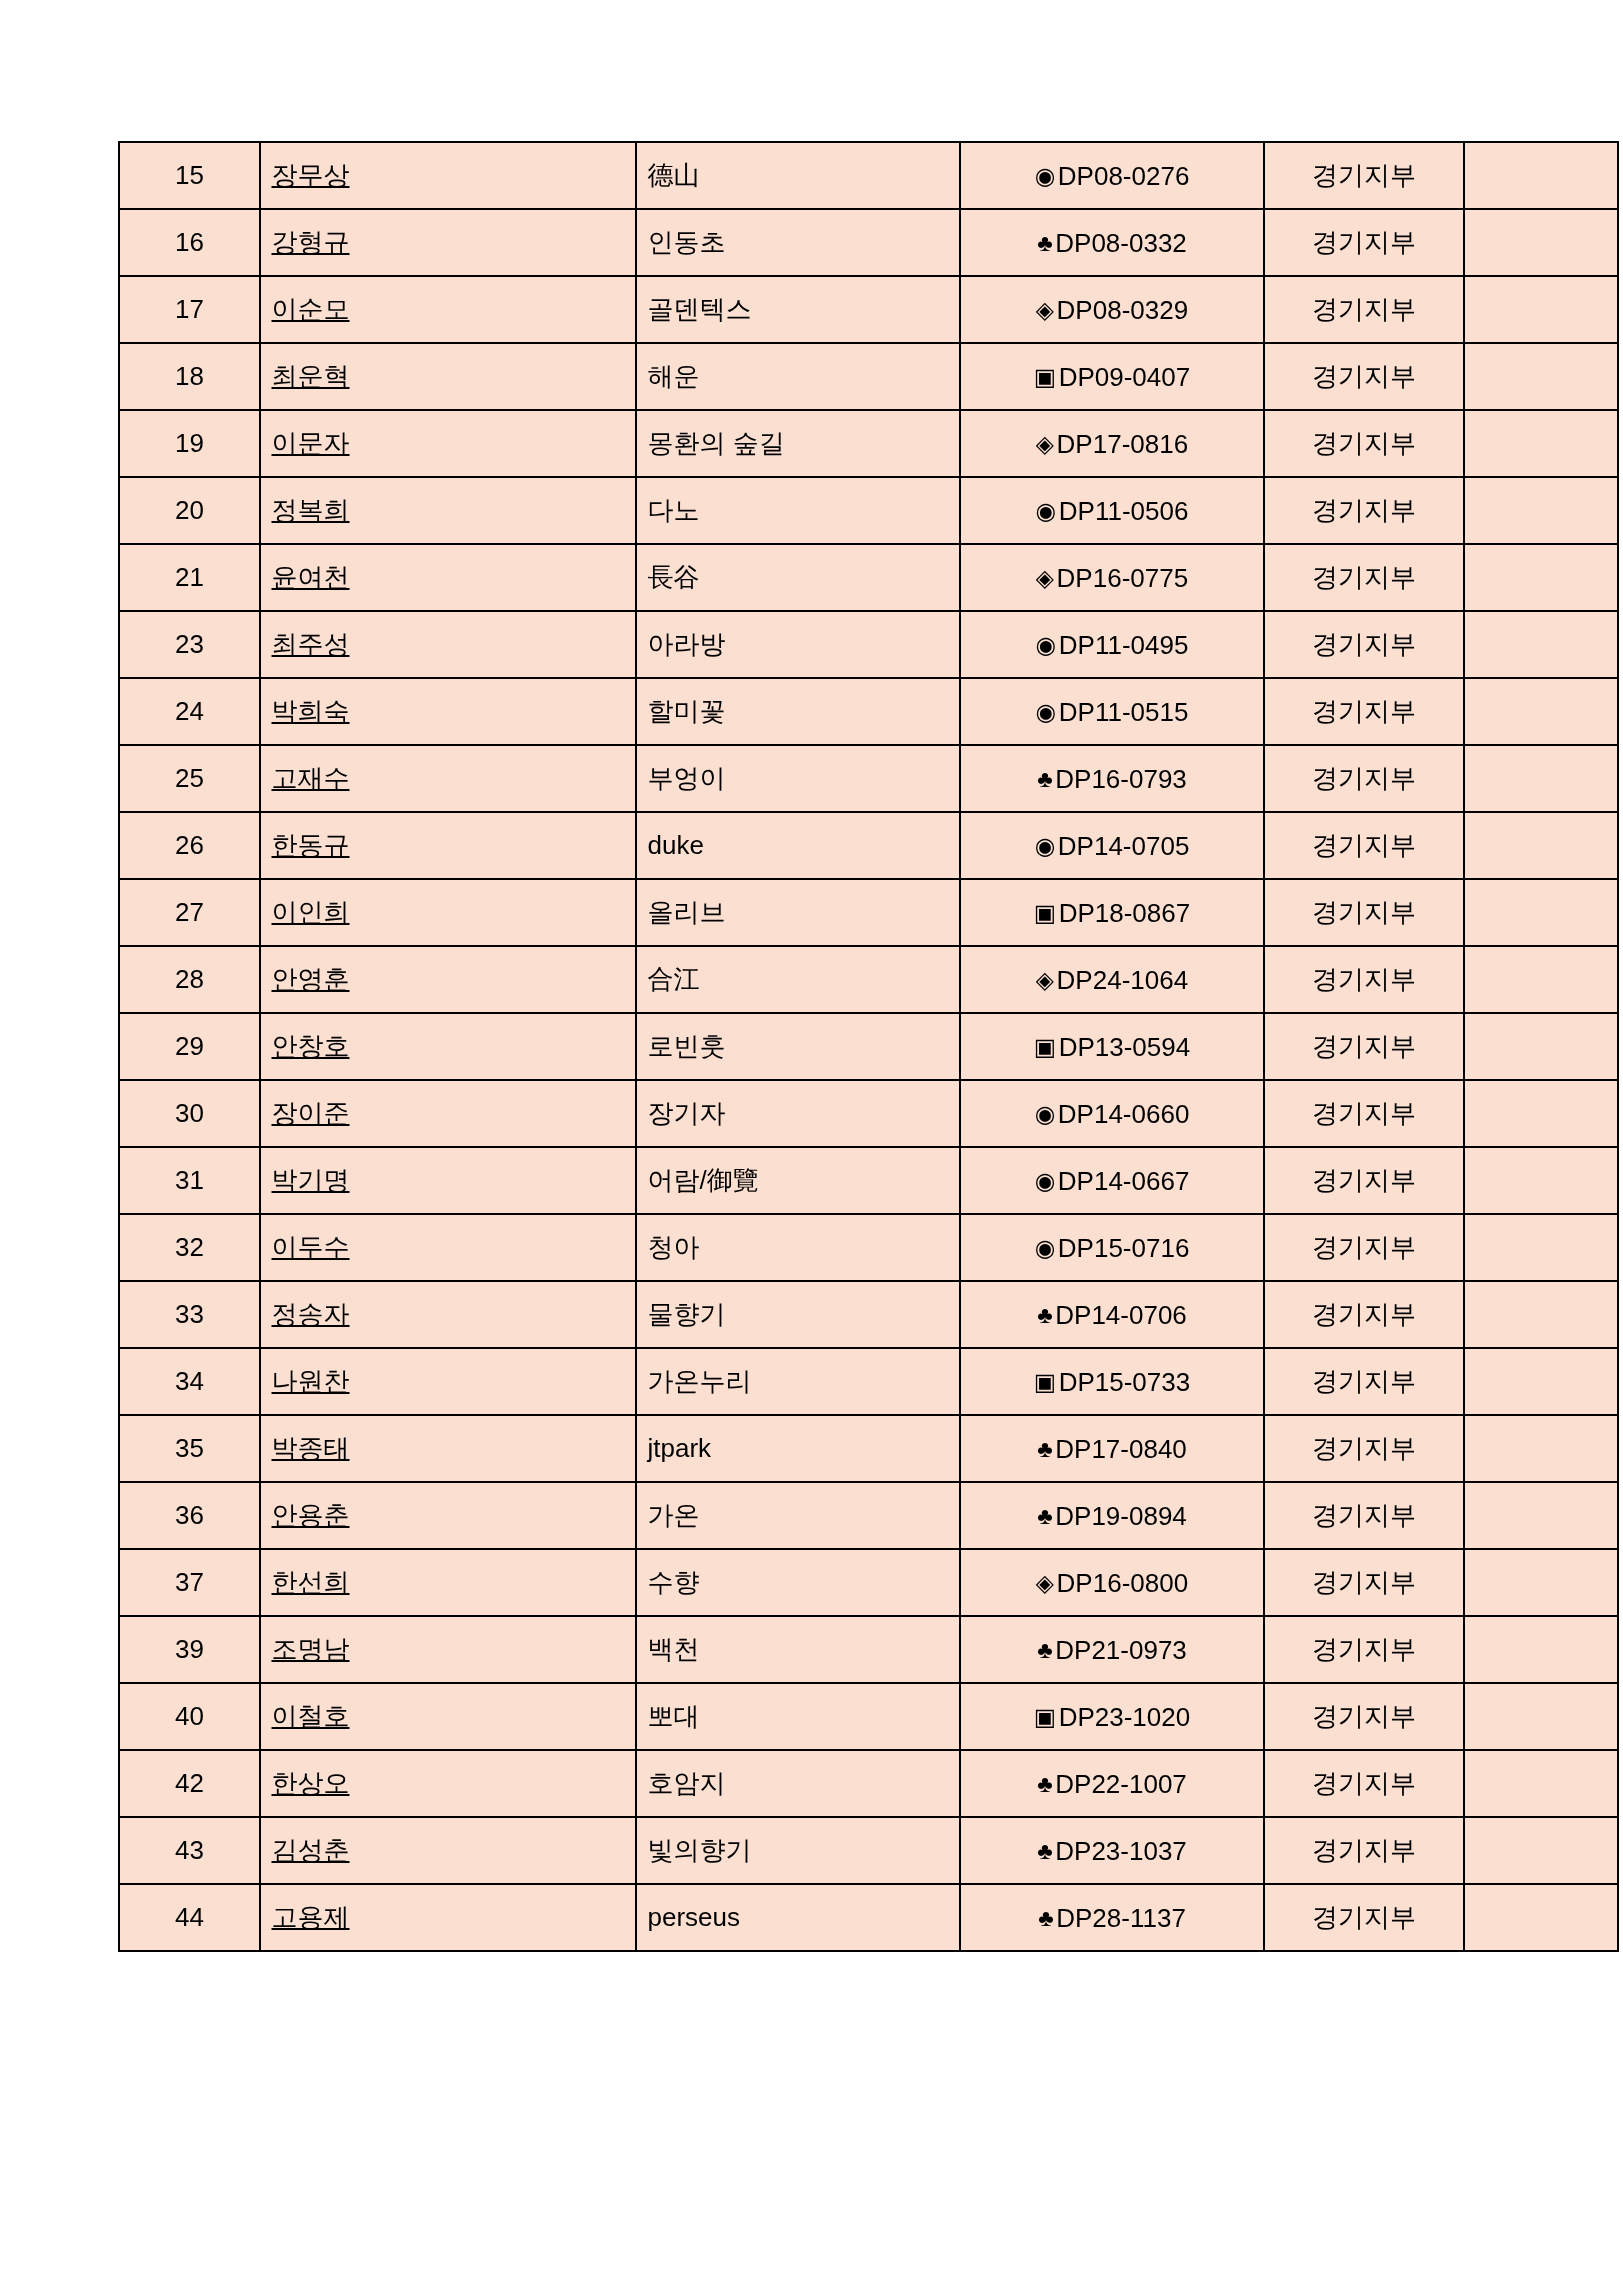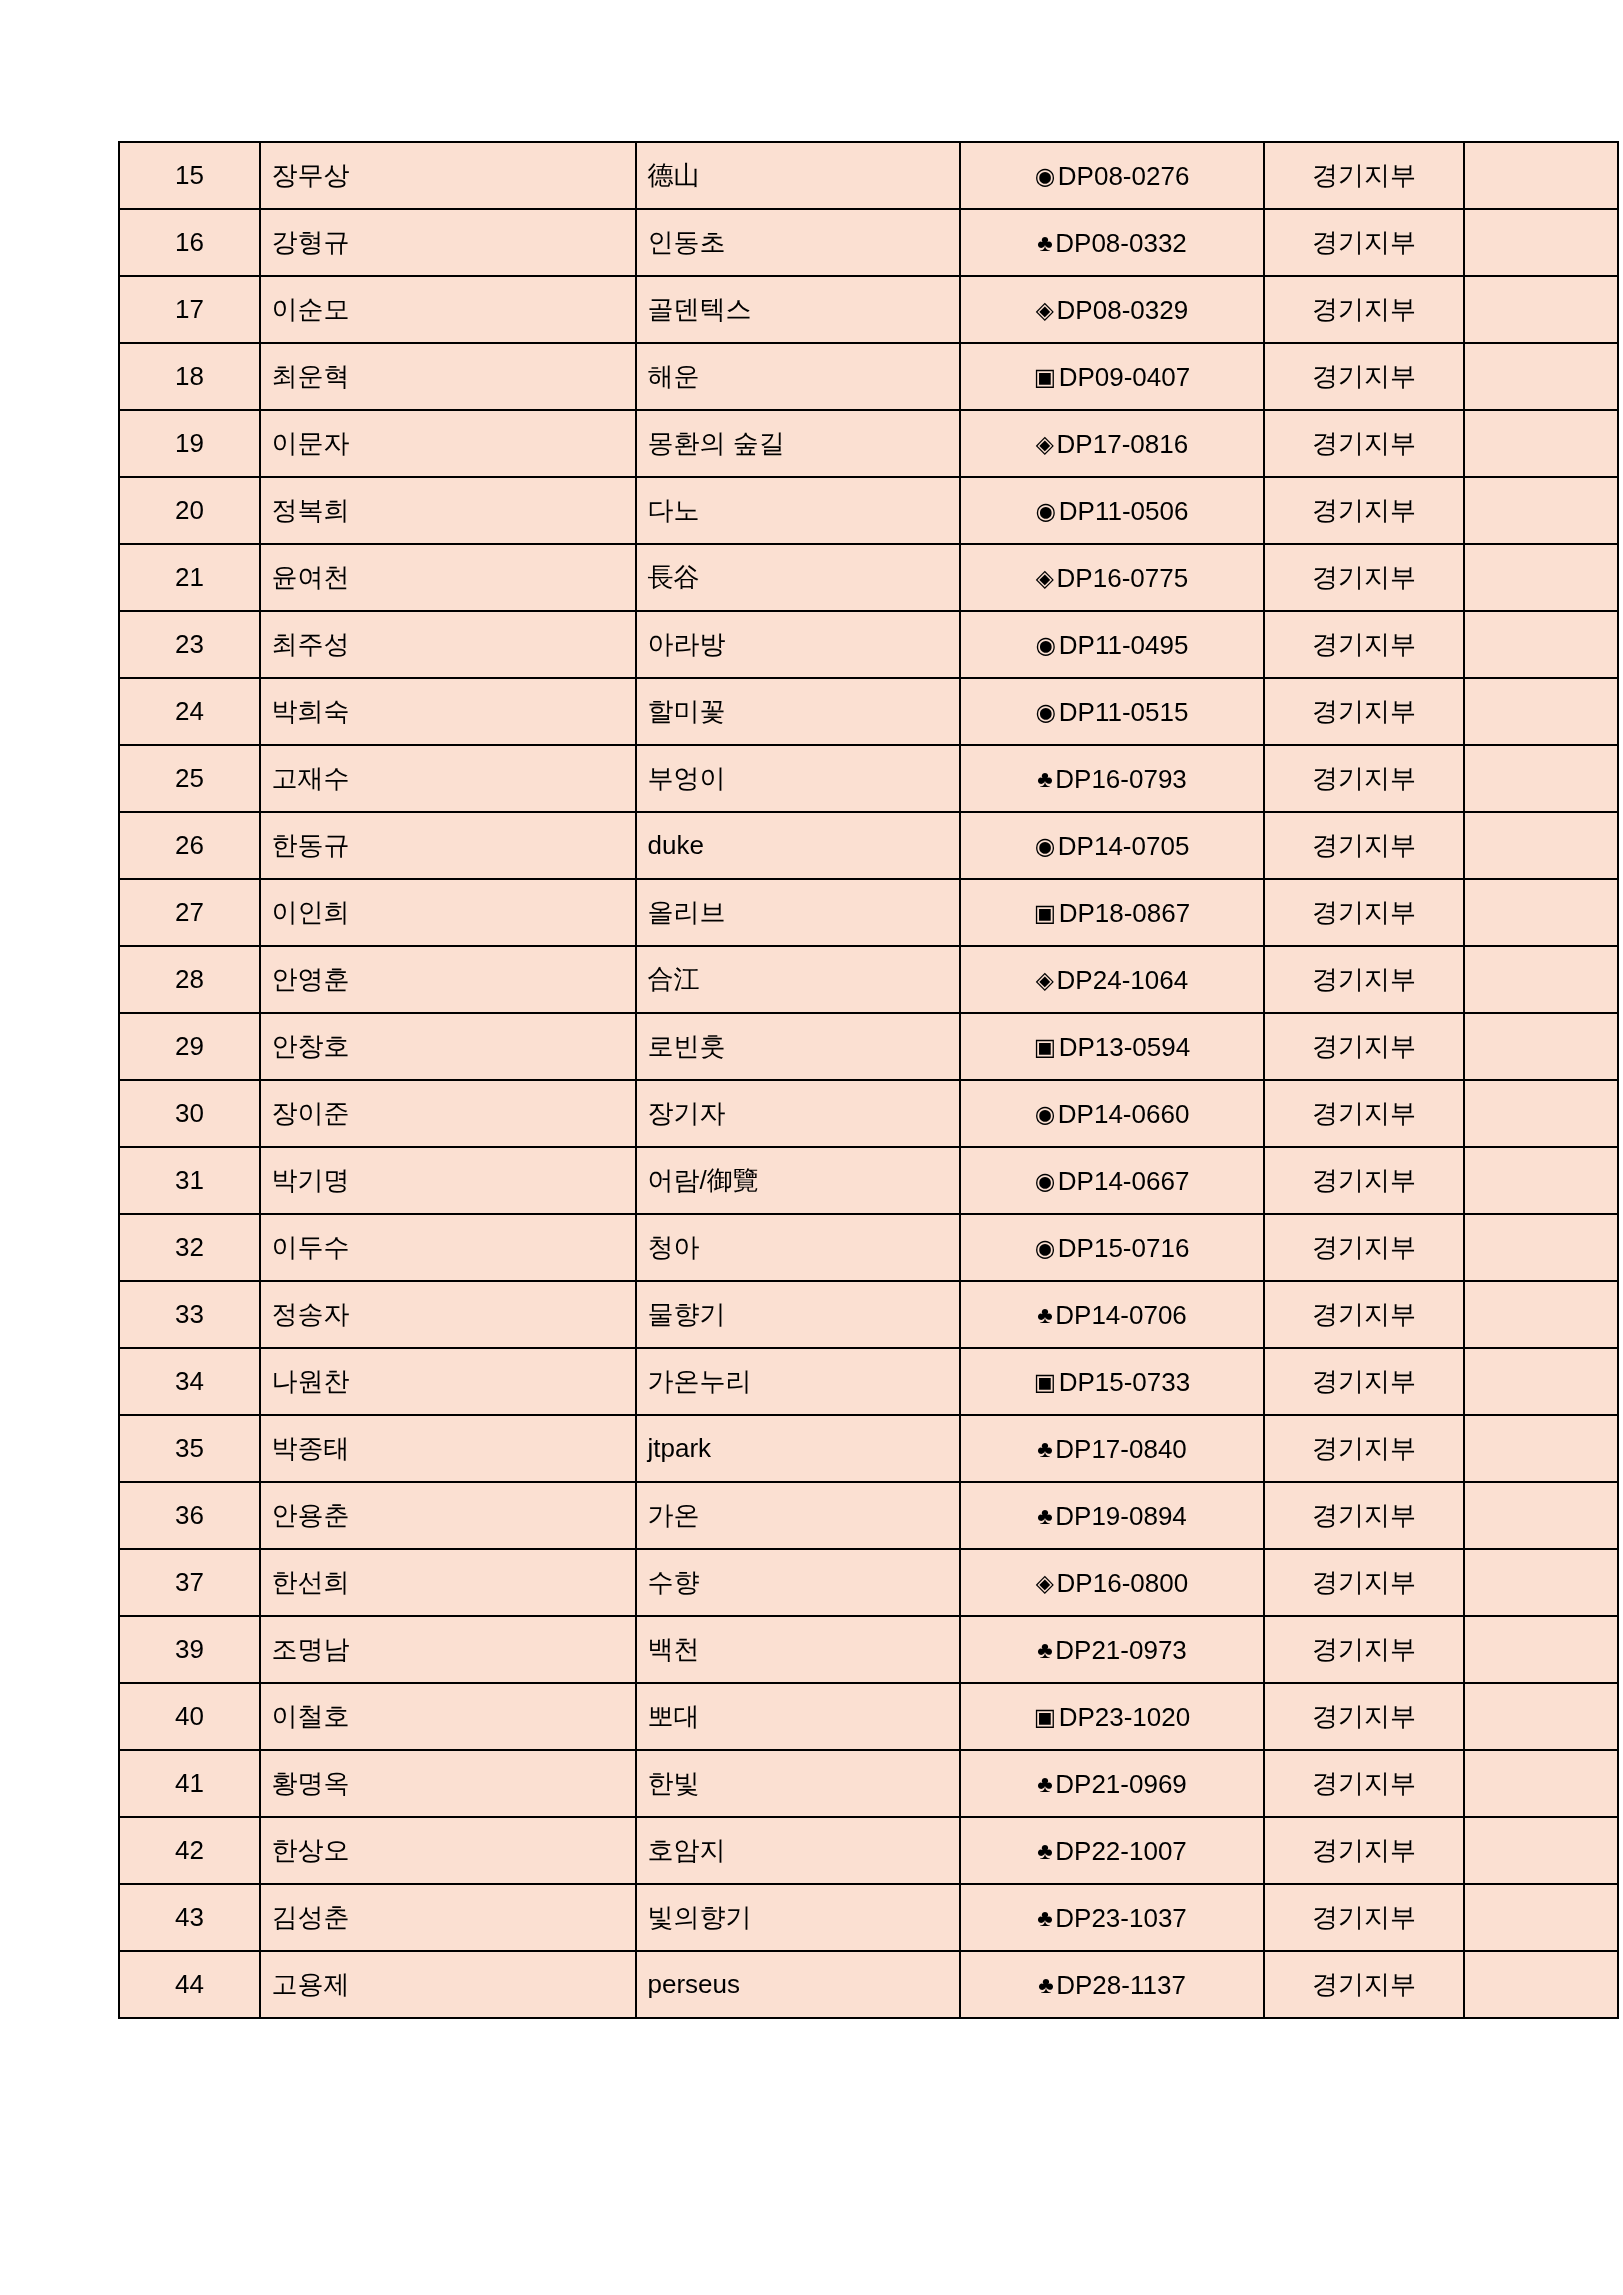--- a/index.html
+++ b/index.html
@@ -38,20 +38,21 @@
     overflow: hidden;
   }
   td.c-no {
     width: 118px;
     text-align: center;
   }
   td.c-name {
     width: 353px;
     text-align: left;
     padding-left: 15.7px;
+    text-decoration: underline;
   }
   td.c-nick {
     width: 301px;
     text-align: left;
     padding-left: 15.7px;
     margin-left: 30px;
   }
   td.c-code {
     width: 281px;
     text-align: center;
@@ -269,28 +270,20 @@
         </tr>
         <tr>
           <td class="c-no">40</td>
           <td class="c-name">이철호</td>
           <td class="c-nick">뽀대</td>
           <td class="c-code"><span class="mark">▣</span><span class="codetext">DP23-1020</span></td>
           <td class="c-branch">경기지부</td>
           <td class="c-blank"></td>
         </tr>
         <tr>
-          <td class="c-no">41</td>
-          <td class="c-name">황명옥</td>
-          <td class="c-nick">한빛</td>
-          <td class="c-code"><span class="mark">♣</span><span class="codetext">DP21-0969</span></td>
-          <td class="c-branch">경기지부</td>
-          <td class="c-blank"></td>
-        </tr>
-        <tr>
           <td class="c-no">42</td>
           <td class="c-name">한상오</td>
           <td class="c-nick">호암지</td>
           <td class="c-code"><span class="mark">♣</span><span class="codetext">DP22-1007</span></td>
           <td class="c-branch">경기지부</td>
           <td class="c-blank"></td>
         </tr>
         <tr>
           <td class="c-no">43</td>
           <td class="c-name">김성춘</td>

